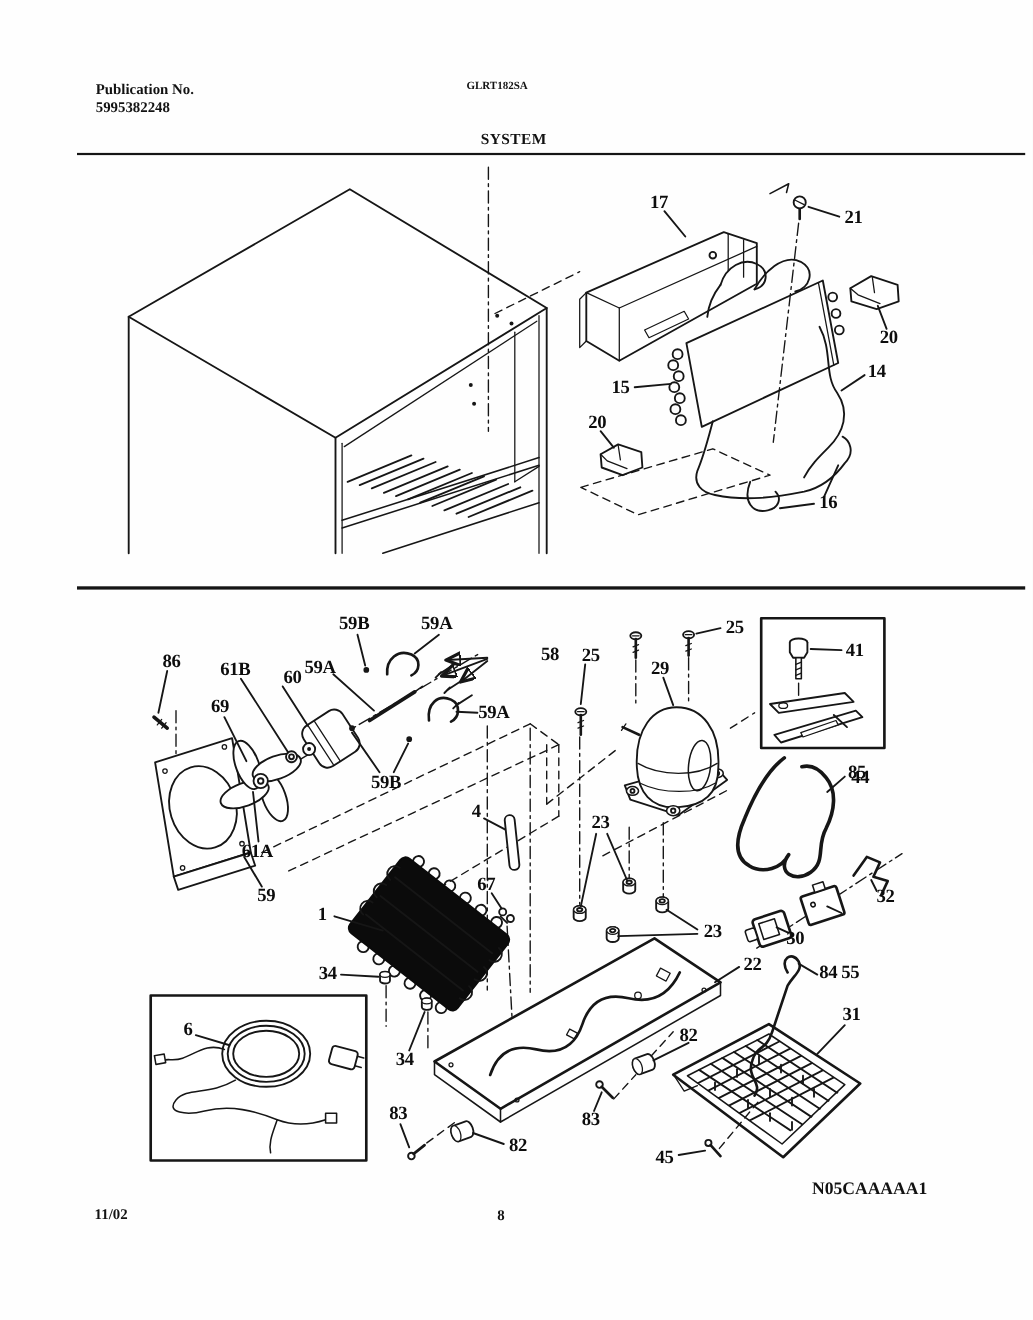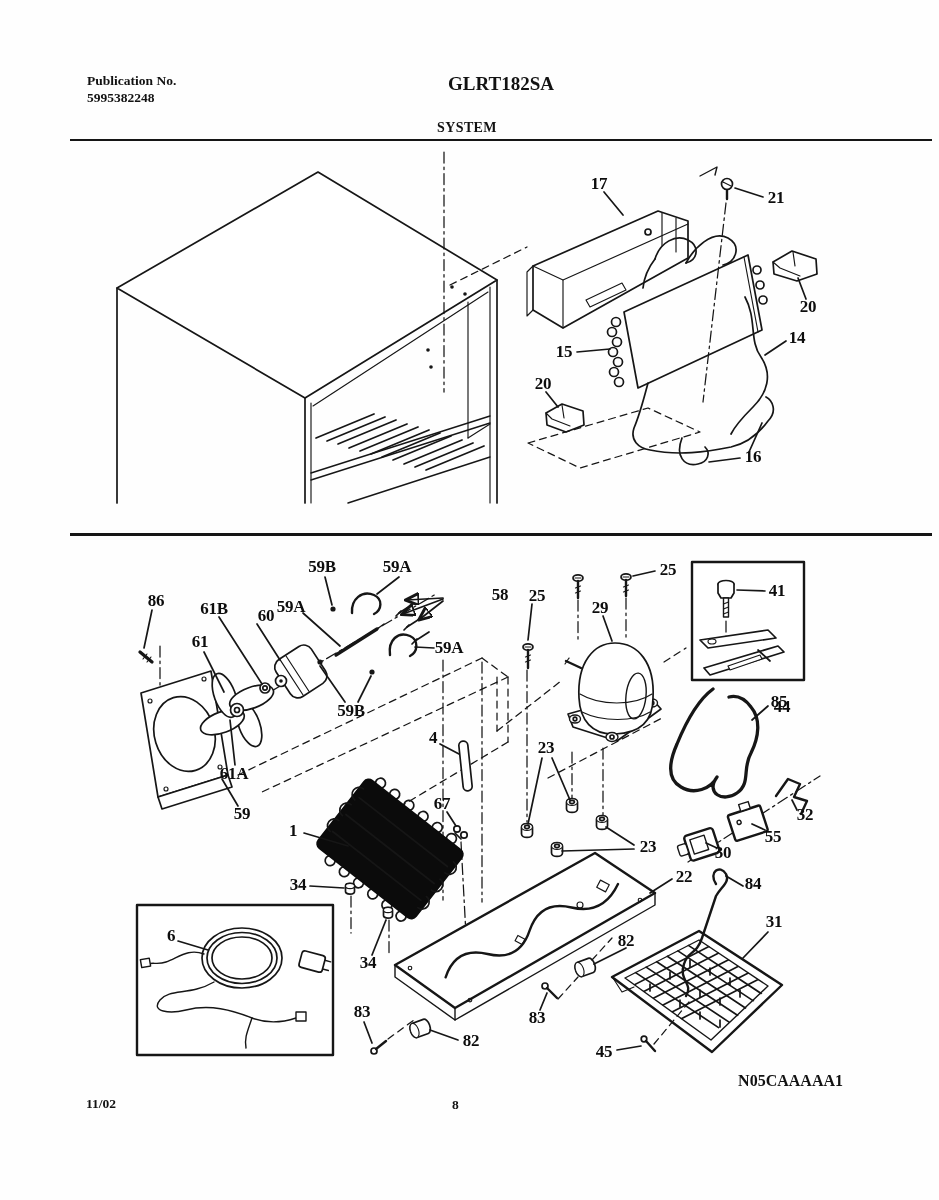--- a/index.html
+++ b/index.html
@@ -1,19 +1,19 @@
 <!DOCTYPE html>
 <html><head>
 <meta charset="utf-8">
 <style>
   html,body{margin:0;padding:0;background:#e8e8e8;}
   .page{position:relative;width:939px;height:1200px;background:#fefefe;
         font-family:Liberation Serif, serif;color:#121212;overflow:hidden;margin:0 auto;}
   .hdr-pub{position:absolute;left:87px;top:72px;font-size:13.5px;line-height:17px;font-weight:600;}
-  .hdr-model{position:absolute;left:448px;top:73px;font-size:19px;font-weight:bold;}
+  .hdr-model{position:absolute;left:424px;top:73px;font-size:10px;font-weight:bold;}
   .hdr-section{position:absolute;left:392px;top:120px;width:150px;text-align:center;
                font-size:14px;font-weight:bold;letter-spacing:.4px;}
   .rule{position:absolute;left:70px;width:862px;background:#151515;}
   .rule1{top:139px;height:2px;}
   .rule2{top:533px;height:3px;}
   .ftr-date{position:absolute;left:86px;top:1096px;font-size:13.5px;font-weight:600;}
   .ftr-page{position:absolute;left:452px;top:1097px;font-size:13.5px;font-weight:600;}
   .diagram-code{position:absolute;left:698px;top:1072px;width:145px;text-align:right;
                 font-size:16px;font-weight:bold;}
   svg.art{position:absolute;left:0;top:0;z-index:1;}
@@ -557,42 +557,42 @@
       </div>
     <div>
         <span class="callout" style="left: 156px; top: 601px;">86</span>
         <span class="callout" style="left: 214px; top: 609px;">61B</span>
         <span class="callout" style="left: 266px; top: 616px;">60</span>
         <span class="callout" style="left: 291px; top: 607px;">59A</span>
         <span class="callout" style="left: 322px; top: 567px;">59B</span>
         <span class="callout" style="left: 397px; top: 567px;">59A</span>
         <span class="callout" style="left: 452px; top: 595px; margin-left: 48px;">58</span>
         <span class="callout" style="left: 449px; top: 648px;">59A</span>
-        <span class="callout" style="left: 200px; top: 642px;">61</span>
+        <span class="callout" style="left: 200px; top: 642px;">69</span>
         <span class="callout" style="left: 351px; top: 711px;">59B</span>
         <span class="callout" style="left: 234px; top: 774px; text-align: center;">61A</span>
         <span class="callout" style="left: 433px; top: 738px;">4</span>
         <span class="callout" style="left: 442px; top: 804px;">67</span>
         <span class="callout" style="left: 242px; top: 814px;">59</span>
         <span class="callout" style="left: 293px; top: 831px;">1</span>
         <span class="callout" style="left: 298px; top: 885px;">34</span>
         <span class="callout" style="left: 368px; top: 963px;">34</span>
         <span class="callout" style="left: 362px; top: 1012px;">83</span>
         <span class="callout" style="left: 471px; top: 1041px;">82</span>
         <span class="callout" style="left: 171px; top: 936px;">6</span>
         <span class="callout" style="left: 537px; top: 596px;">25</span>
         <span class="callout" style="left: 668px; top: 570px;">25</span>
         <span class="callout" style="left: 600px; top: 608px;">29</span>
         <span class="callout" style="left: 777px; top: 591px;">41</span>
         <span class="callout" style="left: 782px; top: 692px; margin-top: 15px;">44</span>
         <span class="callout" style="left: 779px; top: 702px;">85</span>
         <span class="callout" style="left: 546px; top: 748px;">23</span>
         <span class="callout" style="left: 648px; top: 847px;">23</span>
         <span class="callout" style="left: 805px; top: 815px;">32</span>
-        <span class="callout" style="left: 773px; top: 837px;">55</span>
+        <span class="callout" style="left: 773px; top: 884px;">55</span>
         <span class="callout" style="left: 723px; top: 853px;">30</span>
         <span class="callout" style="left: 684px; top: 877px;">22</span>
         <span class="callout" style="left: 753px; top: 884px;">84</span>
         <span class="callout" style="left: 626px; top: 941px;">82</span>
         <span class="callout" style="left: 537px; top: 1018px;">83</span>
         <span class="callout" style="left: 604px; top: 1052px;">45</span>
         <span class="callout" style="left: 774px; top: 922px;">31</span>
       </div>
   </div>
 

